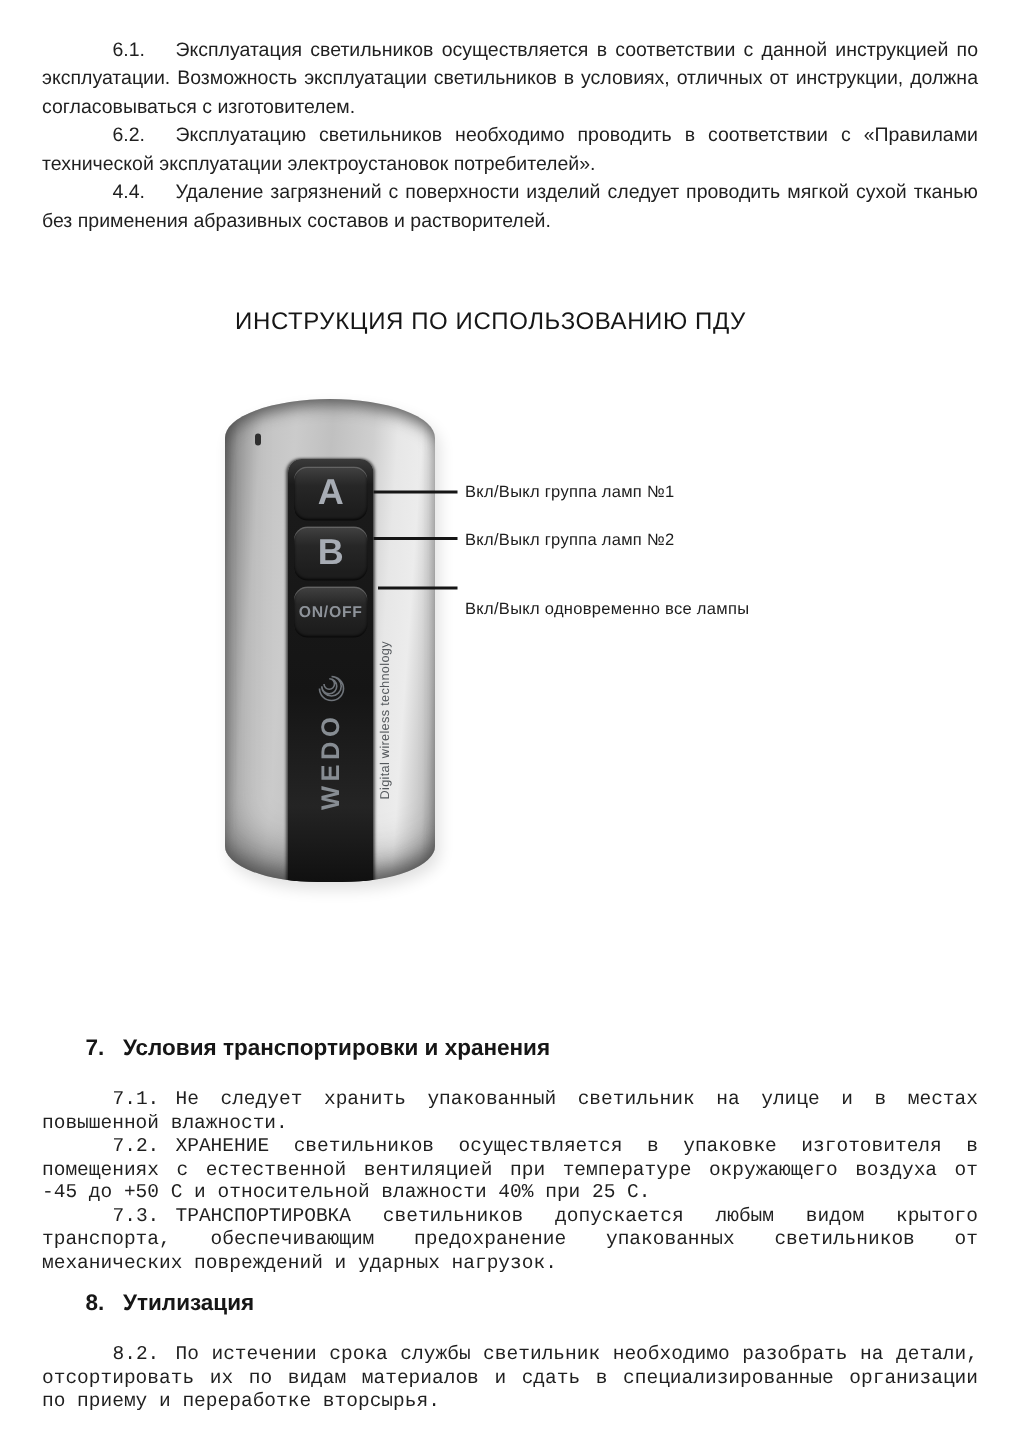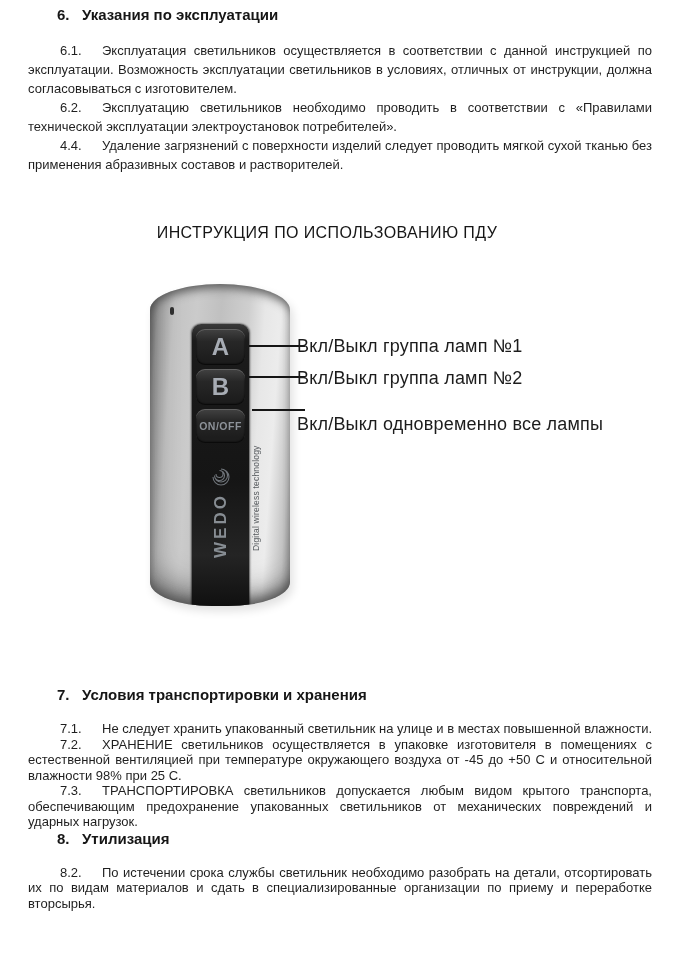--- a/index.html
+++ b/index.html
@@ -7,29 +7,29 @@
   body {
     width: 680px; height: 970px; overflow: hidden;
     font-family: "Liberation Sans", sans-serif;
     color: #1c1c1c;
   }
   .page { width: 680px; height: 970px; padding: 6px 28px 0 28px; position: relative; }
 
   
   .sec-head { font-size: 15px; font-weight: bold; line-height: 18px; margin: 0 0 0 29px; color: #161616; }
   .sec-head .sec-num { display: inline-block; width: 25px; }
-  .sec-head.h7 { margin-top: 80px; }
-  .sec-head.h8 { }
+  .sec-head.h7 { margin-top: 102px; }
+  .sec-head.h8 { margin-top: 11px; }
 
   
   .items { margin-top: 17px; }
   .items p { margin: 0; font-size: 13px; text-align: justify; color: #1f1f1f; }
   .items.lh-wide p  { line-height: 19px; }
-  .items.lh-tight p { line-height: 15.5px; }
-  .pnum { display: inline-block; width: 42px; margin-left: 32px; }
+  .items.lh-tight p { line-height: 15.5px; font-family: Liberation Mono, monospace; }
+  .pnum { display: inline-block; width: 42px; margin-left: 47px; }
 
   
   .pdu-title {
     margin-top: 49px; text-align: center; font-size: 16px; line-height: 19px;
     letter-spacing: 0.4px; color: #161616; transform: translateX(-13px);
   }
 
   
   .figure { position: relative; margin-top: 42px; height: 322px; width: 624px; }
 
@@ -77,33 +77,32 @@
     white-space: nowrap;
   }
   .brand svg { flex: 0 0 auto; }
 
   .callout-line { position: absolute; height: 2px; background: #151515; }
   .line-1 { left: 221px; top: 61px;  width: 56px; }
   .line-2 { left: 221px; top: 92px;  width: 56px; }
   .line-3 { left: 224px; top: 125px; width: 53px; }
 
   .callout-label {
-    position: absolute; left: 269px; font-size: 18px; line-height: 18px;
+    position: absolute; left: 282px; font-size: 11px; line-height: 18px;
     letter-spacing: 0.2px; white-space: nowrap; color: #1c1c1c;
   }
   .label-1 { top: 53px; }
   .label-2 { top: 85px; }
   .label-3 { top: 118px; margin-top: 13px; }
 </style>
 </head>
 <body>
 
 <div class="page">
 
-  <div class="sec-head"><span class="sec-num">6.</span><span>Указания по эксплуатации</span></div>
 
   <div class="items lh-wide">
     <p><span class="pnum">6.1.</span><span>Эксплуатация светильников осуществляется в соответствии с данной инструкцией по эксплуатации. Возможность эксплуатации светильников в условиях, отличных от инструкции, должна согласовываться с изготовителем.</span></p>
     <p><span class="pnum">6.2.</span><span>Эксплуатацию светильников необходимо проводить в соответствии с «Правилами технической эксплуатации электроустановок потребителей».</span></p>
     <p><span class="pnum">4.4.</span><span>Удаление загрязнений с поверхности изделий следует проводить мягкой сухой тканью без применения абразивных составов и растворителей.</span></p>
   </div>
 
   <div class="pdu-title">ИНСТРУКЦИЯ ПО ИСПОЛЬЗОВАНИЮ ПДУ</div>
 
   <div class="figure">
@@ -130,21 +129,21 @@
 
     <div class="callout-label label-1">Вкл/Выкл группа ламп №1</div>
     <div class="callout-label label-2">Вкл/Выкл группа ламп №2</div>
     <div class="callout-label label-3">Вкл/Выкл одновременно все лампы</div>
   </div>
 
   <div class="sec-head h7"><span class="sec-num">7.</span><span>Условия транспортировки и хранения</span></div>
 
   <div class="items lh-tight">
     <p><span class="pnum">7.1.</span><span>Не следует хранить упакованный светильник на улице и в местах повышенной влажности.</span></p>
-    <p><span class="pnum">7.2.</span><span>ХРАНЕНИЕ светильников осуществляется в упаковке изготовителя в помещениях с естественной вентиляцией при температуре окружающего воздуха от -45 до +50 С и относительной влажности 98% при 25 С.</span></p>
+    <p><span class="pnum">7.2.</span><span>ХРАНЕНИЕ светильников осуществляется в упаковке изготовителя в помещениях с естественной вентиляцией при температуре окружающего воздуха от -45 до +50 С и относительной влажности 40% при 25 С.</span></p>
     <p><span class="pnum">7.3.</span><span>ТРАНСПОРТИРОВКА светильников допускается любым видом крытого транспорта, обеспечивающим предохранение упакованных светильников от механических повреждений и ударных нагрузок.</span></p>
   </div>
 
   <div class="sec-head h8"><span class="sec-num">8.</span><span>Утилизация</span></div>
 
   <div class="items lh-tight">
     <p><span class="pnum">8.2.</span><span>По истечении срока службы светильник необходимо разобрать на детали, отсортировать их по видам материалов и сдать в специализированные организации по приему и переработке вторсырья.</span></p>
   </div>
 
 </div>

